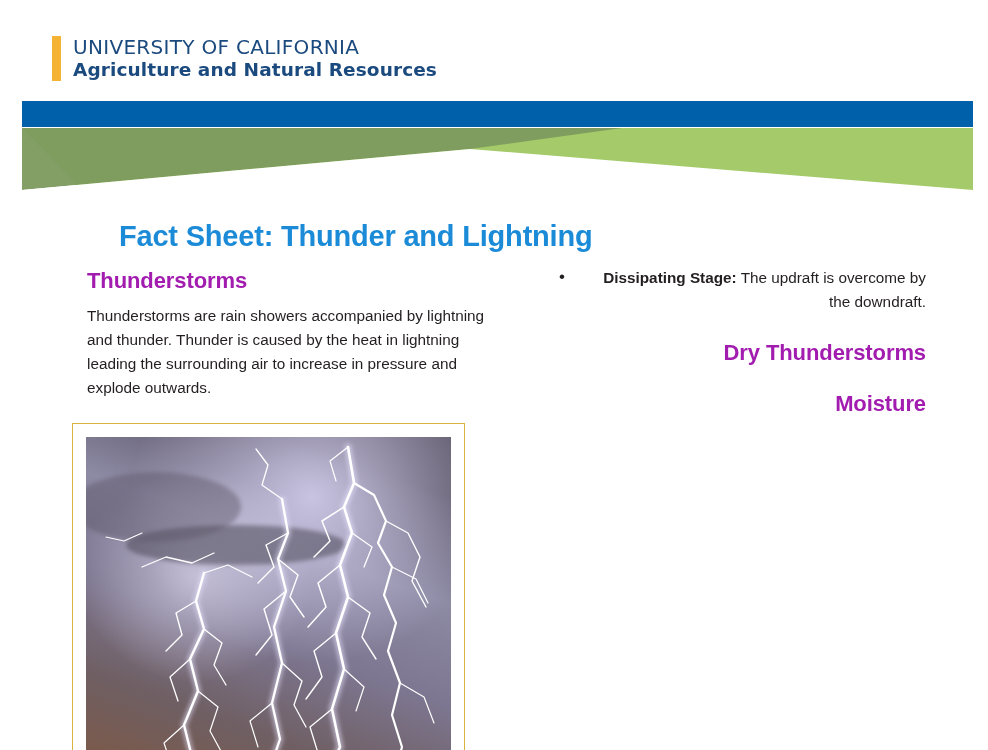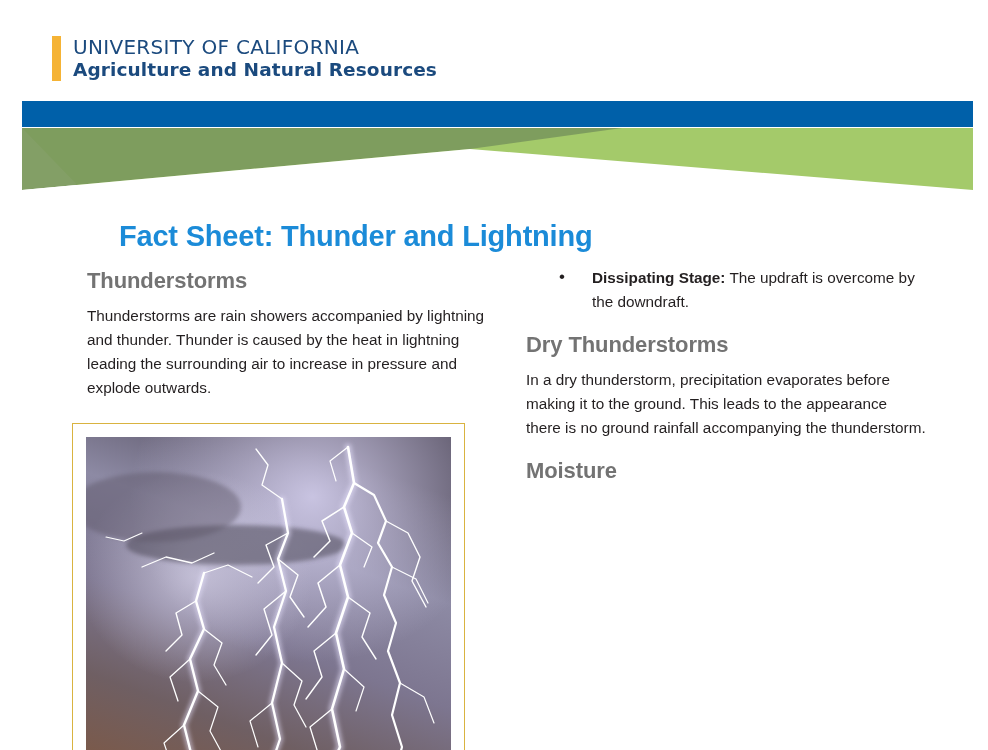--- a/index.html
+++ b/index.html
@@ -82,31 +82,32 @@
     position: absolute;
     left: 87px;
     top: 268px;
     width: 404px;
   }
   #col-right {
     position: absolute;
     left: 526px;
     top: 266px;
     width: 400px;
+    text-align: right;
   }
 
   h2.section-heading {
     margin: 0 0 11px 0;
     font-size: 22px;
     font-weight: bold;
-    color: #737373;
+    color: #a21caf;
     letter-spacing: -0.1px;
     line-height: 1.15;
   }
-  #col-right h2.section-heading { margin-top: 18px; }
+  #col-right h2.section-heading { margin-top: 26px; }
 
   p.body-text {
     margin: 0 0 14px 0;
     font-size: 15.3px;
     line-height: 24px;
     color: #231f20;
   }
   p.body-text:last-child { margin-bottom: 0; }
 
   
@@ -252,16 +253,15 @@
 
 <div id="col-right">
   <ul class="bullet-list">
     <li>
       <span class="bullet-term">Dissipating Stage:</span><span> The updraft is overcome by the downdraft.</span>
     </li>
   </ul>
 
 
   <h2 class="section-heading">Dry Thunderstorms</h2>
-  <p class="body-text">In a dry thunderstorm, precipitation evaporates before making it to the ground. This leads to the appearance there is no ground rainfall accompanying the thunderstorm.</p>
 
   <h2 class="section-heading">Moisture</h2>
 </div>
 
 </body></html>

